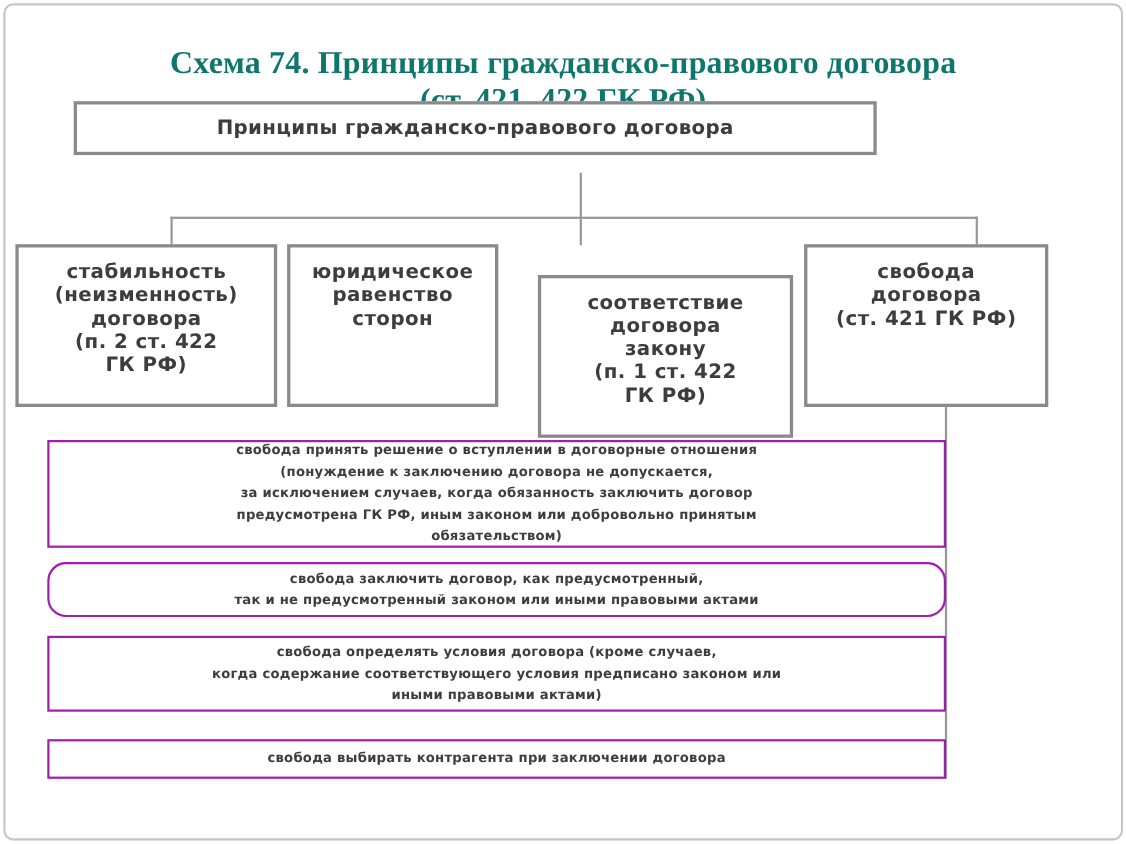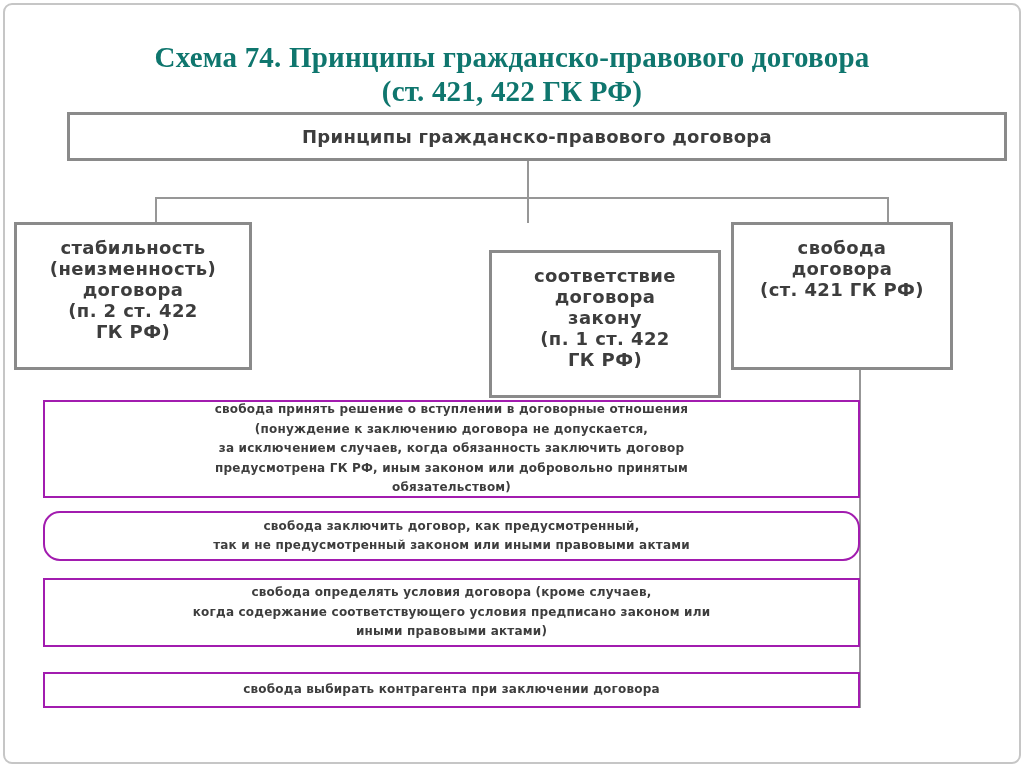--- a/index.html
+++ b/index.html
@@ -22,21 +22,21 @@
     font-family:"Liberation Serif","DejaVu Serif",serif;
     font-weight:bold;font-size:29px;line-height:1.18;
     color:#0f766e;white-space:pre-line;letter-spacing:0.2px;
   }
   .box{
     position:absolute;background:#ffffff;box-sizing:border-box;
     text-align:center;
   }
   .box .lbl{white-space:pre-line;display:block;width:100%;}
   .root{
-    left:67px;top:112px;width:940px;height:49px;
+    left:67px;top:92px;width:730px;height:49px;
     border:3px solid #8a8a8a;
     display:flex;align-items:center;justify-content:center;
     font-size:18px;font-weight:600;letter-spacing:0.3px;
   }
   .principle{
     top:222px;height:148px;
     border:3px solid #8a8a8a;
     padding-top:12px;
     font-size:18px;font-weight:600;line-height:21px;letter-spacing:0.4px;
   }
@@ -81,20 +81,25 @@
     <span class="lbl">Принципы гражданско-правового договора</span>
   </div>
 
   <div class="box principle p1">
     <span class="lbl">стабильность
 (неизменность)
 договора
 (п. 2 ст. 422
 ГК РФ)</span>
   </div>
+  <div class="box principle p2">
+    <span class="lbl">юридическое
+равенство
+сторон</span>
+  </div>
   <div class="box principle p3">
     <span class="lbl">соответствие
 договора
 закону
 (п. 1 ст. 422
 ГК РФ)</span>
   </div>
   <div class="box principle p4">
     <span class="lbl">свобода
 договора

